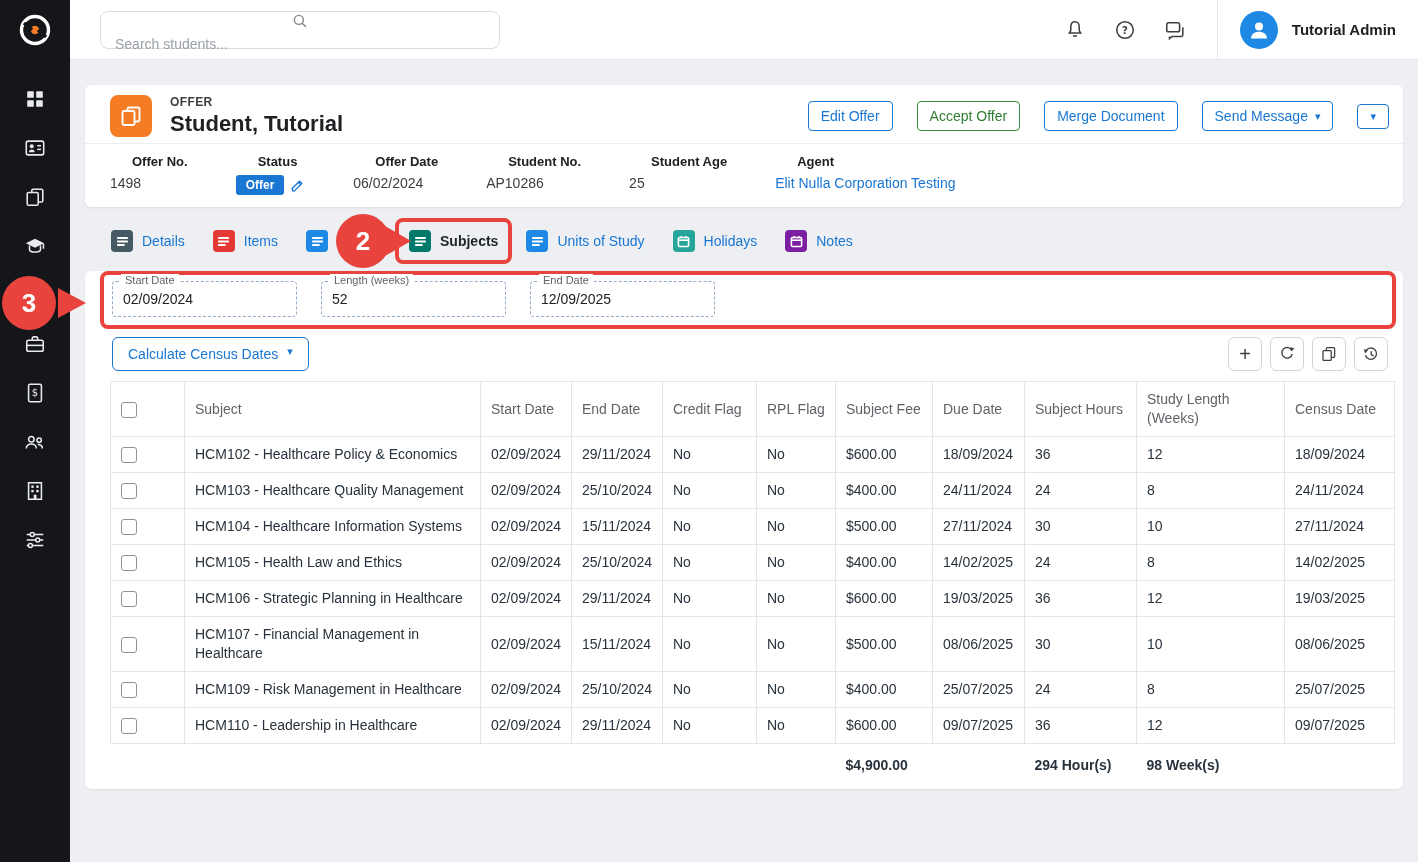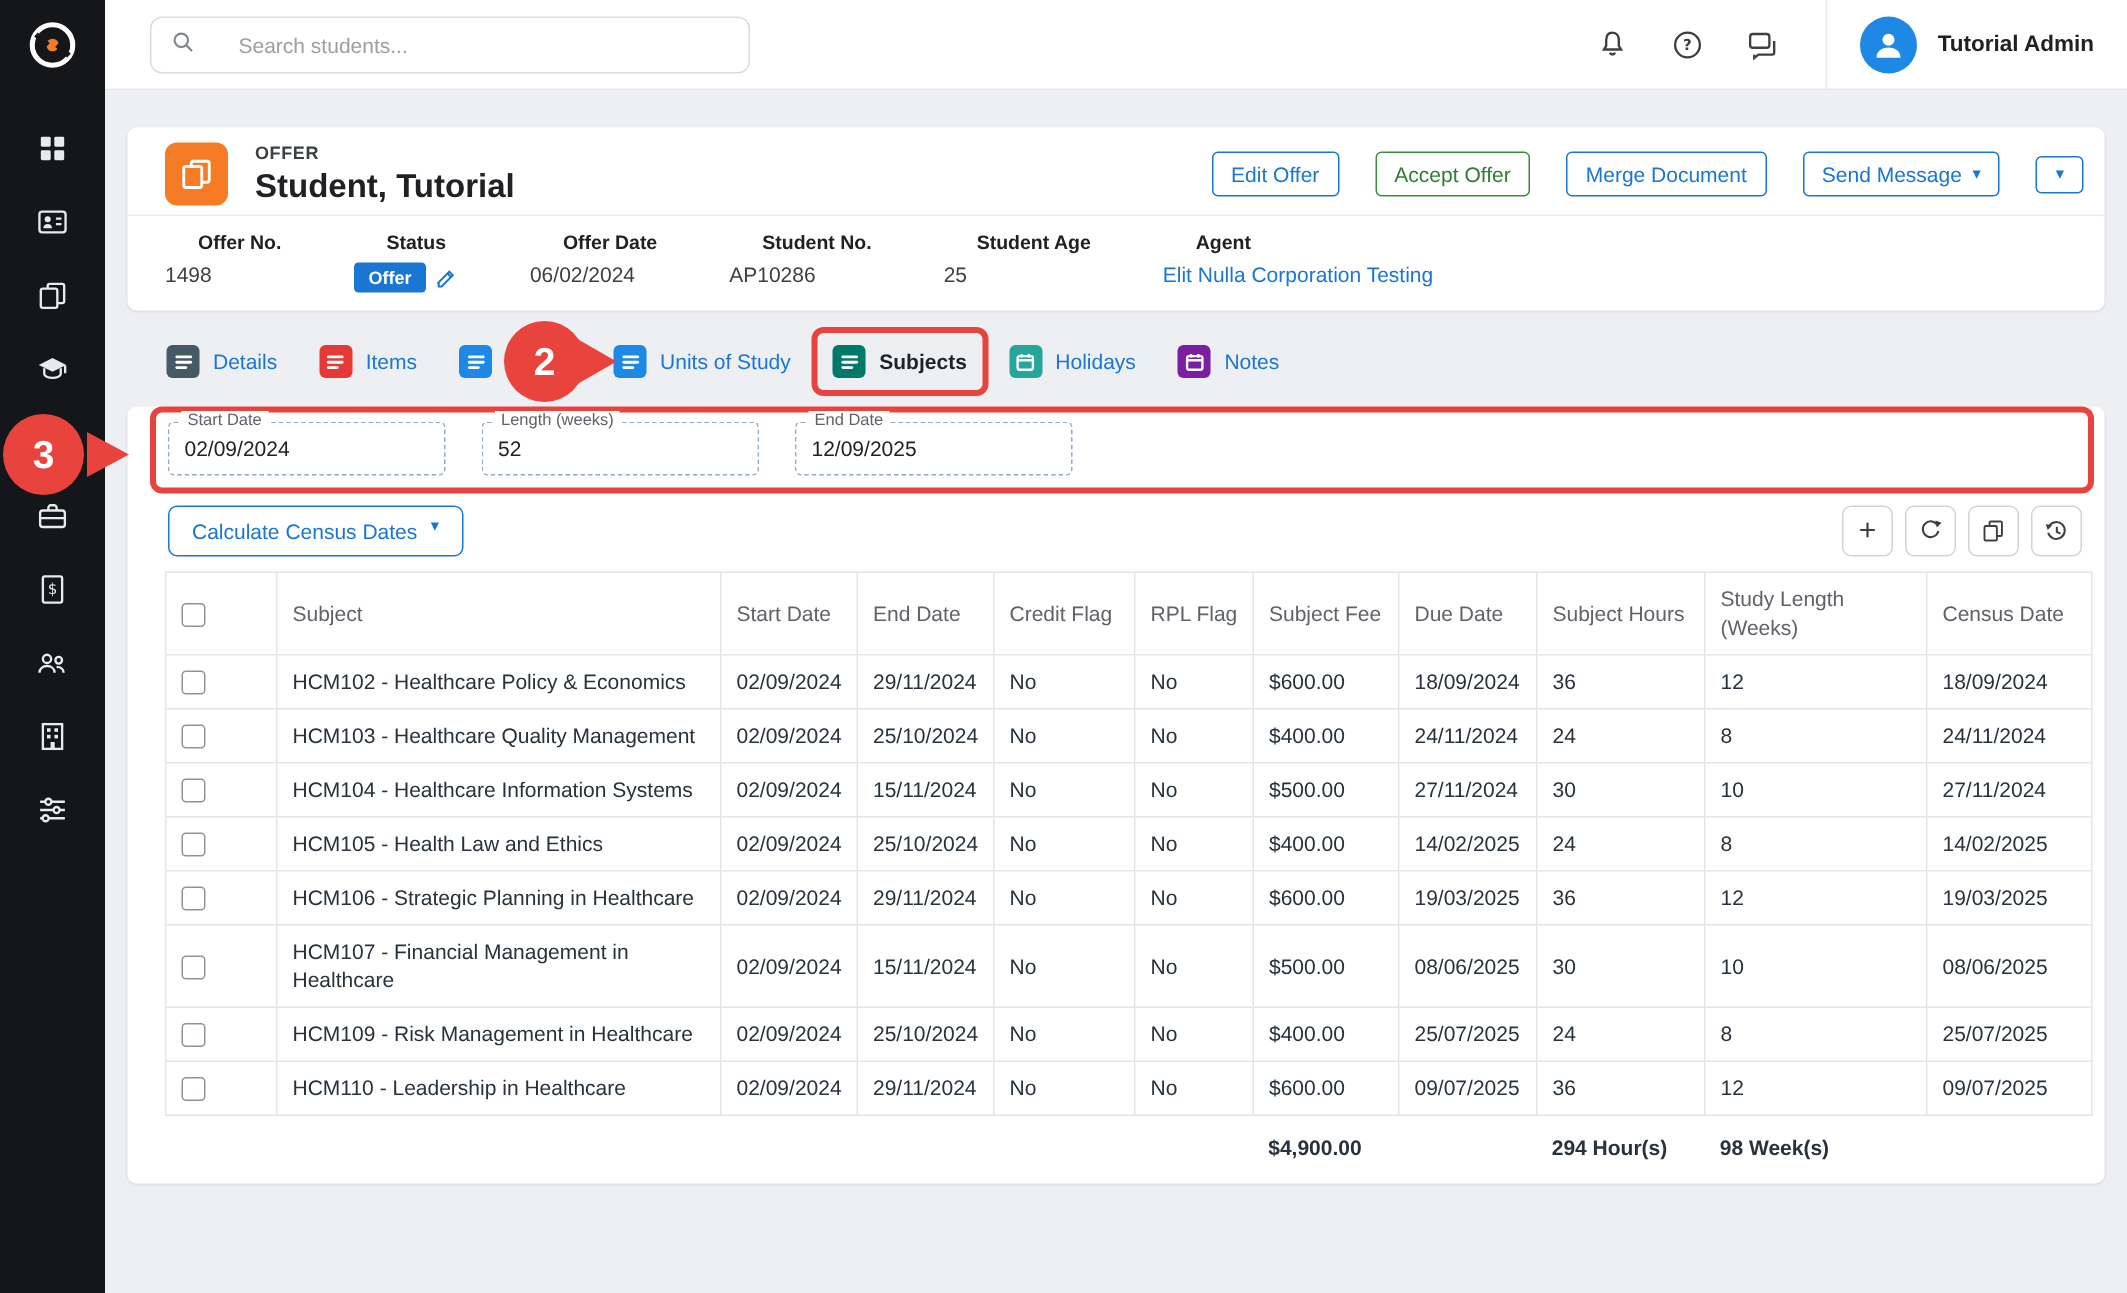--- a/index.html
+++ b/index.html
@@ -17,21 +17,21 @@
     display:flex; align-items:center; justify-content:center; cursor:pointer; }
   .side-icons { display:flex; flex-direction:column; gap:27px; align-items:center; }
   .side-icon { width:22px; height:22px; cursor:pointer; }
   .side-icon svg { display:block; }
   .side-spacer { width:22px; height:22px; }
 
   
   .topbar { position:absolute; left:70px; top:0; width:1348px; height:60px;
     background:#fff; border-bottom:1px solid #e6e8ea; display:flex; align-items:center; z-index:20; }
   .search { margin-left:30px; width:400px; height:38px; border:1px solid #d8dbdf;
-    border-radius:8px; display:flex; align-items:center; padding:0 12px; gap:26px; background:#fff; }
+    border-radius:8px; display:flex; align-items:center; padding:0 12px; gap:2px; background:#fff;flex-direction:column; }
   .search input { border:none; outline:none; background:transparent; font-size:14px;
     color:#333; width:100%; font-family:inherit; }
   .search input::placeholder { color:#9aa0a6; }
   .topbar-right { margin-left:auto; display:flex; align-items:center; gap:26px; }
   .tb-icon { width:24px; height:24px; cursor:pointer; display:flex; align-items:center; justify-content:center; }
   .user-sec { display:flex; align-items:center; gap:14px; border-left:1px solid #e6e8ea;
     padding:0 22px; height:60px; margin-left:4px; }
   .avatar { width:38px; height:38px; border-radius:50%; background:#1e88e5;
     display:flex; align-items:center; justify-content:center; cursor:pointer; }
   .user-name { font-weight:bold; font-size:15px; color:#202124; }
@@ -346,43 +346,43 @@
               <line x1="2" y1="7" x2="12" y2="7"></line>
               <line x1="2" y1="10.8" x2="8.5" y2="10.8"></line>
             </g>
           </svg>
         </span>
       </div>
       <div class="ann-inline">
         <div class="ann-circle">2</div>
         <div class="ann-arrow"></div>
       </div>
+      <div class="tab active">
+        <span class="tab-icon" style="background: rgb(0, 121, 107);">
+          <svg width="13" height="13" viewBox="0 0 14 14">
+            <g stroke="#fff" stroke-width="2" stroke-linecap="round" fill="none">
+              <line x1="2" y1="3.2" x2="12" y2="3.2"></line>
+              <line x1="2" y1="7" x2="12" y2="7"></line>
+              <line x1="2" y1="10.8" x2="8.5" y2="10.8"></line>
+            </g>
+          </svg>
+        </span>
+        <span class="tab-label">Subjects</span>
+      </div>
       <div class="tab">
         <span class="tab-icon" style="background: rgb(30, 136, 229);">
           <svg width="13" height="13" viewBox="0 0 14 14">
             <g stroke="#fff" stroke-width="2" stroke-linecap="round" fill="none">
               <line x1="2" y1="3.2" x2="12" y2="3.2"></line>
               <line x1="2" y1="7" x2="12" y2="7"></line>
               <line x1="2" y1="10.8" x2="8.5" y2="10.8"></line>
             </g>
           </svg>
         </span>
         <span class="tab-label">Units of Study</span>
-      </div>
-      <div class="tab active">
-        <span class="tab-icon" style="background: rgb(0, 121, 107);">
-          <svg width="13" height="13" viewBox="0 0 14 14">
-            <g stroke="#fff" stroke-width="2" stroke-linecap="round" fill="none">
-              <line x1="2" y1="3.2" x2="12" y2="3.2"></line>
-              <line x1="2" y1="7" x2="12" y2="7"></line>
-              <line x1="2" y1="10.8" x2="8.5" y2="10.8"></line>
-            </g>
-          </svg>
-        </span>
-        <span class="tab-label">Subjects</span>
       </div>
       <div class="tab">
         <span class="tab-icon" style="background: rgb(38, 166, 154);">
           <svg width="13" height="13" viewBox="0 0 14 14">
             <rect x="1.5" y="2.6" width="11" height="9.8" rx="1.4" fill="none" stroke="#fff" stroke-width="1.7"></rect>
             <line x1="1.5" y1="5.6" x2="12.5" y2="5.6" stroke="#fff" stroke-width="1.7"></line>
             <line x1="4.4" y1="1" x2="4.4" y2="3.6" stroke="#fff" stroke-width="1.7"></line>
             <line x1="9.6" y1="1" x2="9.6" y2="3.6" stroke="#fff" stroke-width="1.7"></line>
           </svg>
         </span>

